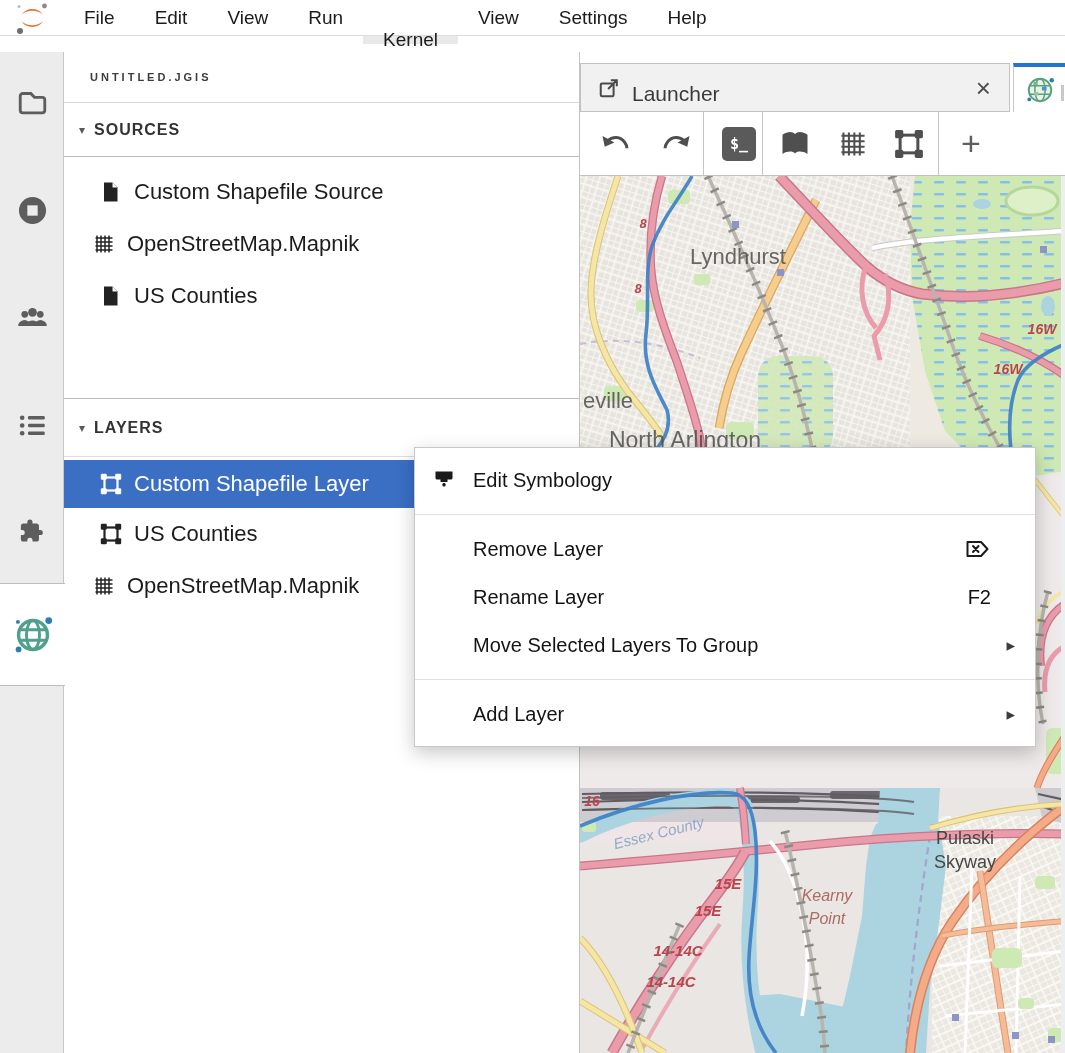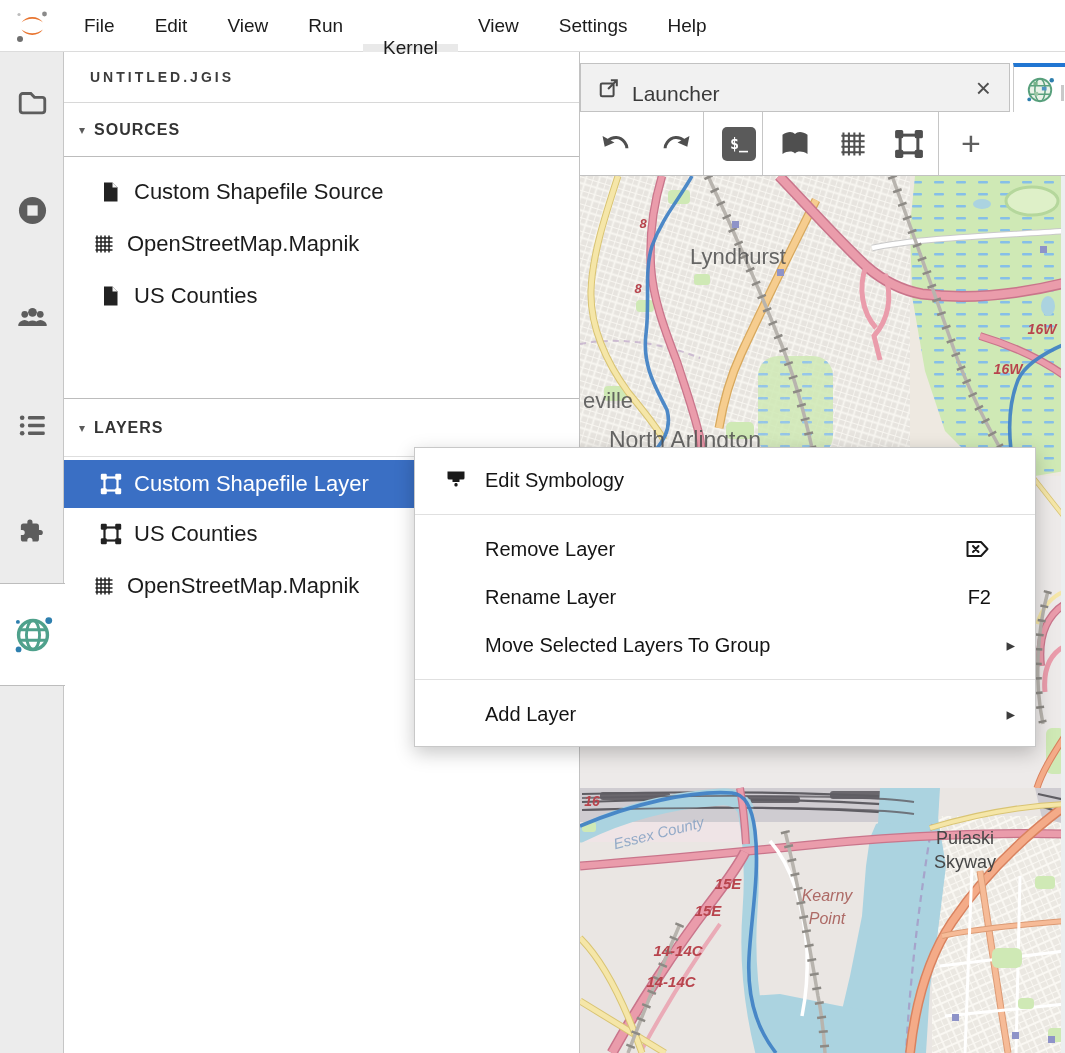--- a/index.html
+++ b/index.html
@@ -1,41 +1,41 @@
 <!DOCTYPE html>
 <html><head>
 <meta charset="utf-8">
 <style>
   * { margin:0; padding:0; box-sizing:border-box; }
   html,body { background:#ffffff; }
   body { font-family:"Liberation Sans", sans-serif; width:1065px; height:1053px; overflow:hidden; }
   .app { position:relative; width:1065px; height:1053px; background:#fff; overflow:hidden; }
 
   
-  .menubar { position:absolute; left:0; top:0; width:1065px; height:52px; background:#fff;
+  .menubar { position:absolute; left:0; top:0; width:1065px; height:36px; background:#fff;
              border-bottom:1px solid #dcdcdc; display:flex; align-items:center; z-index:30; }
   .logo { width:36px; height:36px; margin:0 14px 0 14px; display:block; }
   .menu-items { display:flex; height:52px; align-items:stretch; }
   .menu-item { display:flex; align-items:center; padding:0 20px; font-size:19px; color:#1b1b1b; cursor:default; }
   .menu-item.active { background:#e9e9e9;margin-top:44px; }
 
   
   .activitybar { position:absolute; left:0; top:52px; width:64px; height:1001px;
                  background:#ececec; border-right:1px solid #c6c6c6; z-index:20; }
   .act-icon { position:absolute; left:0; width:64px; height:44px; display:flex; align-items:center; justify-content:center; color:#5d5d5d; }
   .act-icon svg { width:31px; height:31px; }
   .act-active { position:absolute; left:0; top:531px; width:65px; height:103px; background:#ffffff;
                 border-top:1px solid #bdbdbd; border-bottom:1px solid #bdbdbd;
                 display:flex; align-items:center; justify-content:center; z-index:21; }
   .act-active svg { width:42px; height:42px; }
 
   
   .leftpanel { position:absolute; left:64px; top:52px; width:516px; height:1001px; background:#fff;
                border-right:1px solid #c2c2c2; z-index:10; }
-  .doc-label { height:51px; display:flex; align-items:center; padding-left:26px; font-size:14px; font-weight:bold;
+  .doc-label { height:51px; display:flex; align-items:center; padding-left:26px; font-size:11px; font-weight:bold;
                letter-spacing:3px; color:#3c3c3c; border-bottom:1px solid #d8d8d8; }
   .section-head { height:54px; display:flex; align-items:center; padding-left:15px; gap:9px;
                   border-bottom:1px solid #bcbcbc; }
   .section-head .tri { font-size:12px; color:#5a5a5a; }
   .section-head .sec-title { font-size:16px; font-weight:bold; letter-spacing:1px; color:#333; }
   .panel-list { padding-top:9px; }
   .panel-row { height:52px; display:flex; align-items:center; padding-left:36px; gap:12px; color:#1c1c1c; font-size:22px; }
   .panel-row svg { width:22px; height:22px; flex:none; color:#222; }
   .panel-row.indent { padding-left:29px; }
   .panel-row.selected { background:#3a6fc4; color:#ffffff; height:48px; }
@@ -67,21 +67,21 @@
 
   
   .map { position:absolute; left:580px; top:176px; width:485px; height:877px; overflow:hidden; background:#efebe4; }
   .map svg { display:block; }
   .map text { font-family:"Liberation Sans", sans-serif; }
   .map-strip { position:absolute; left:1061px; top:176px; width:4px; height:877px; background:#eceff0; z-index:5; }
 
   
   .ctxmenu { position:absolute; left:414px; top:447px; width:622px; background:#ffffff;
              border:1px solid #c8c8c8; box-shadow:0 6px 18px rgba(0,0,0,0.22); padding:8px 0; z-index:50; }
-  .ctx-row { height:48px; display:flex; align-items:center; padding-right:20px; font-size:20px; color:#141414;padding-left:12px; }
+  .ctx-row { height:48px; display:flex; align-items:center; padding-right:20px; font-size:20px; color:#141414; }
   .ctx-iconslot { width:58px; display:flex; align-items:center; justify-content:center; flex:none; }
   .ctx-iconslot svg { width:22px; height:22px; color:#1a1a1a; }
   .ctx-label { flex:1; white-space:nowrap; }
   .ctx-right { display:flex; align-items:center; margin-right:24px; }
   .ctx-right svg { width:27px; height:24px; }
   .ctx-shortcut { font-size:20px; color:#111; }
   .ctx-arrow { font-size:17px; color:#3c3c3c; width:14px; text-align:right; margin-right:0; }
   .ctx-divider { height:1px; background:#e0e0e0; margin:10px 0; }
   .ctx-row.disabled { color:#a9a9a9; }
 

